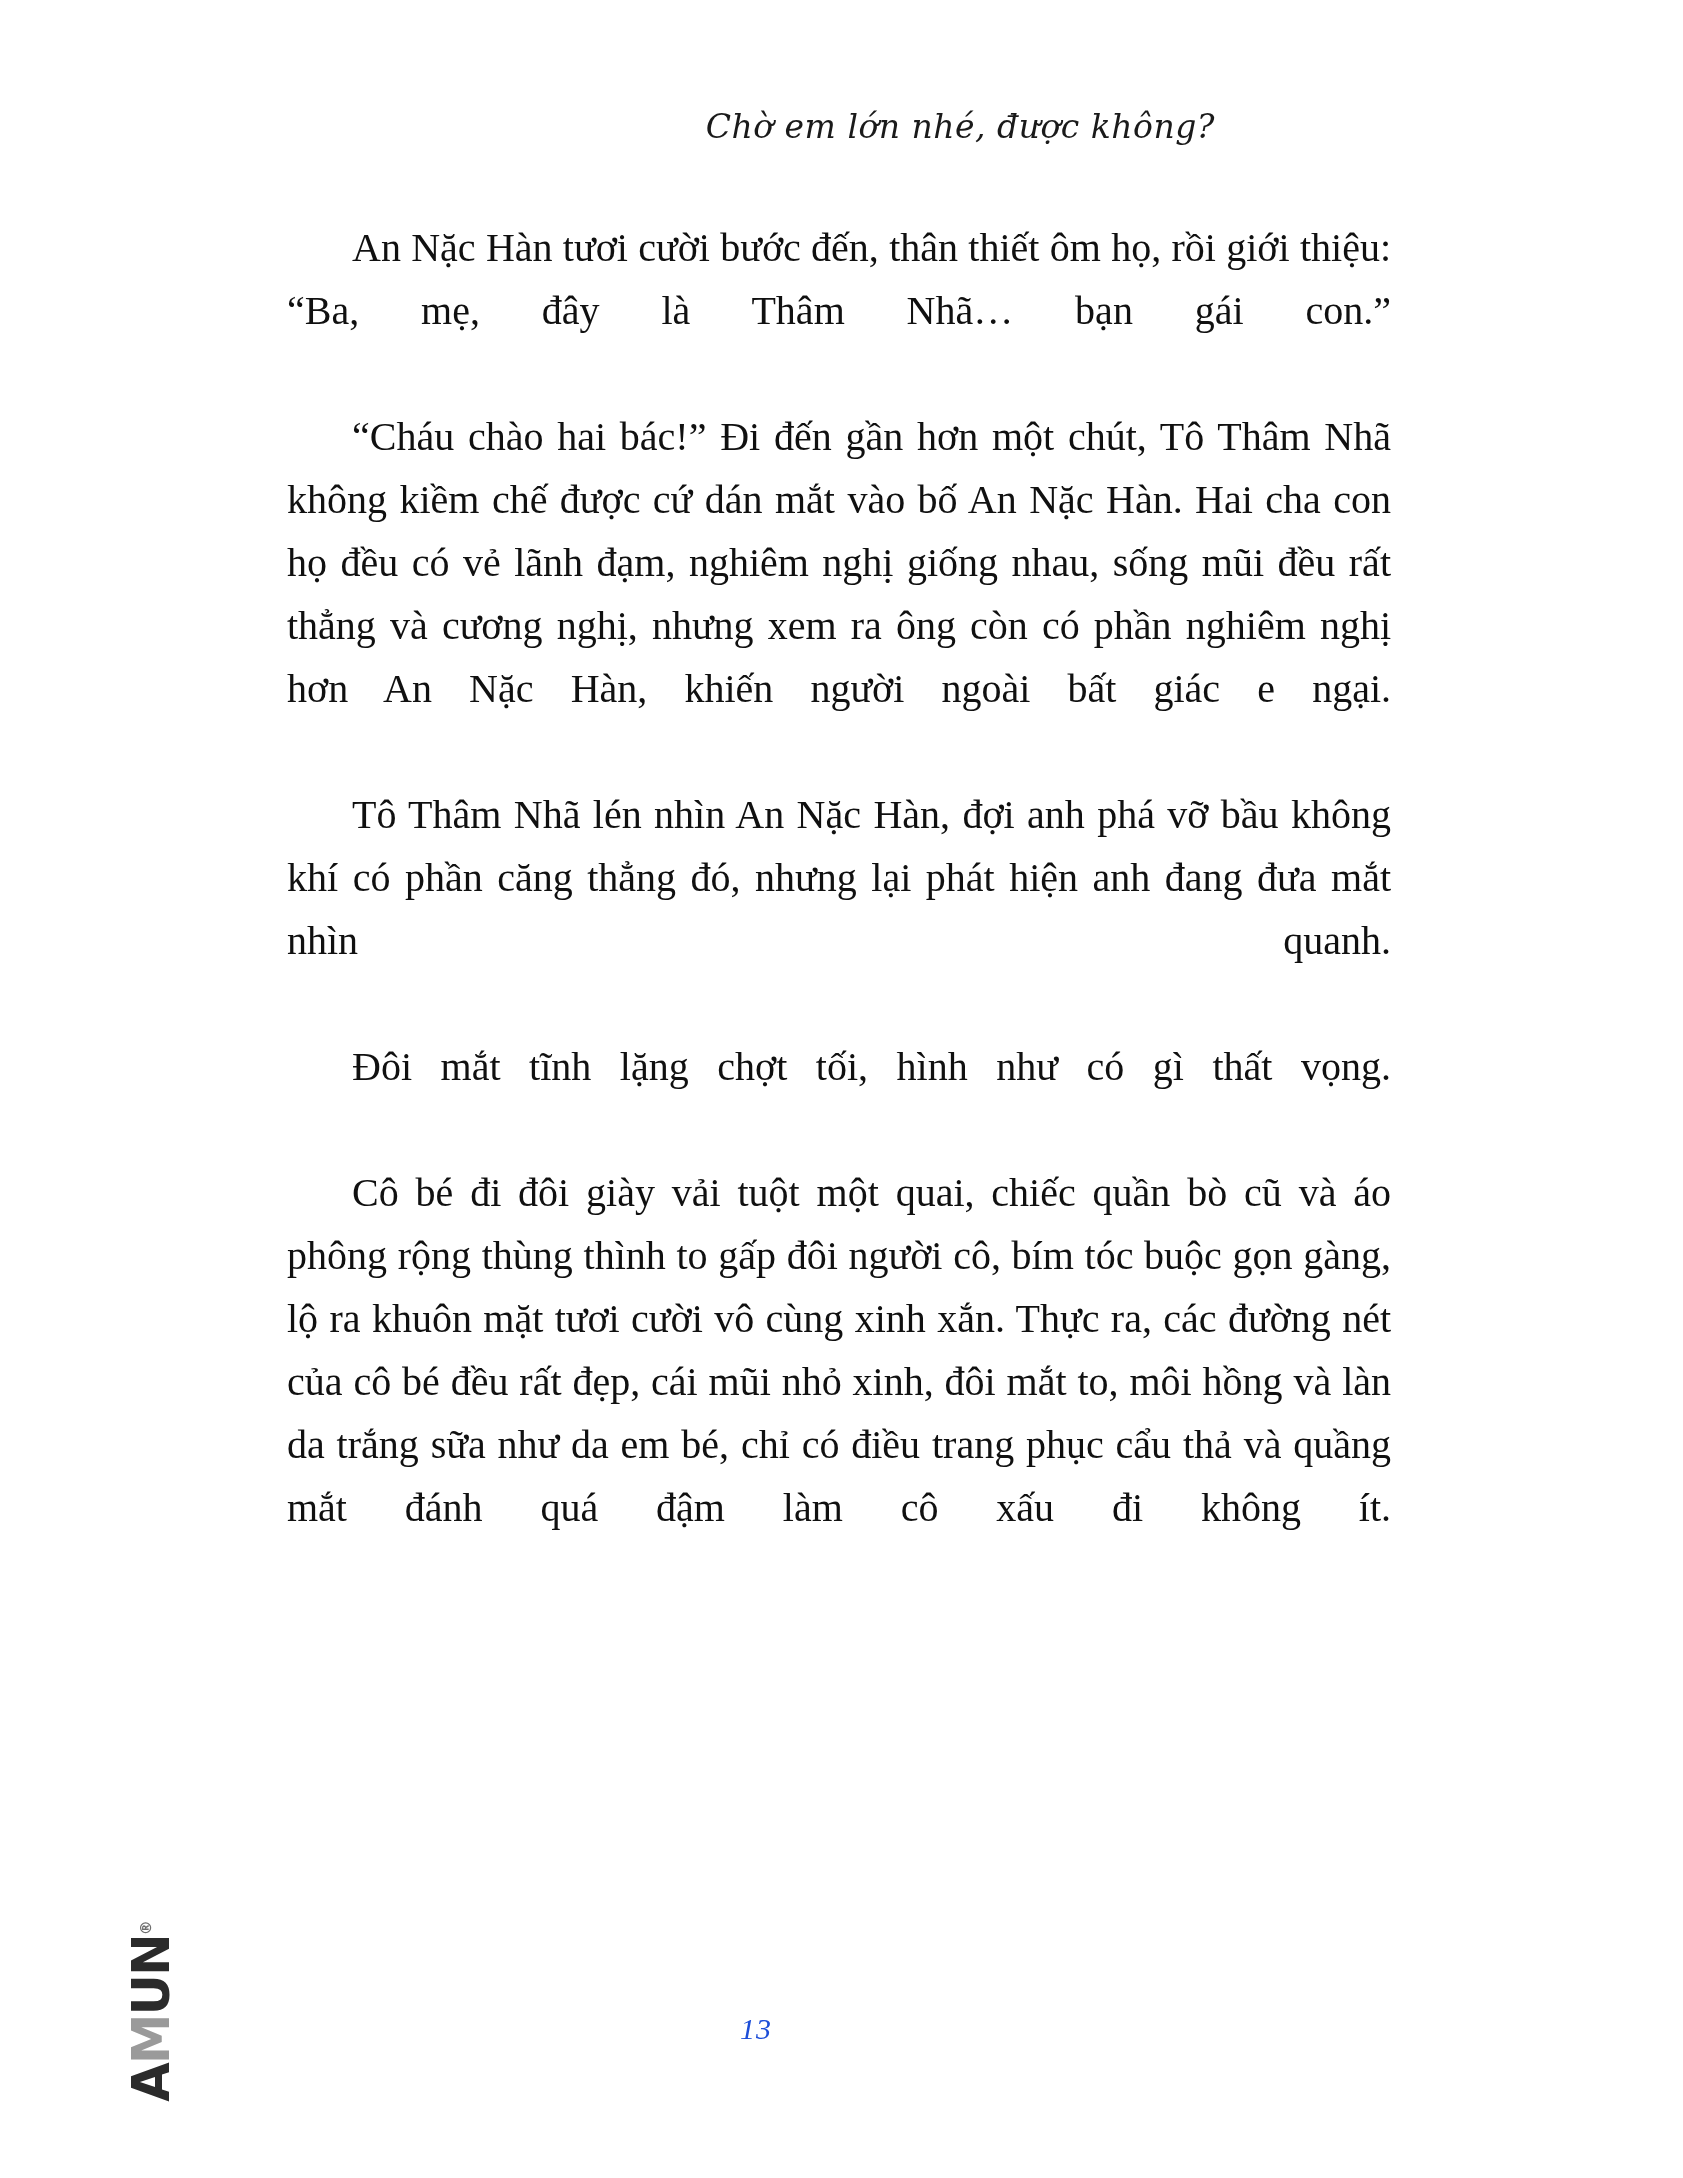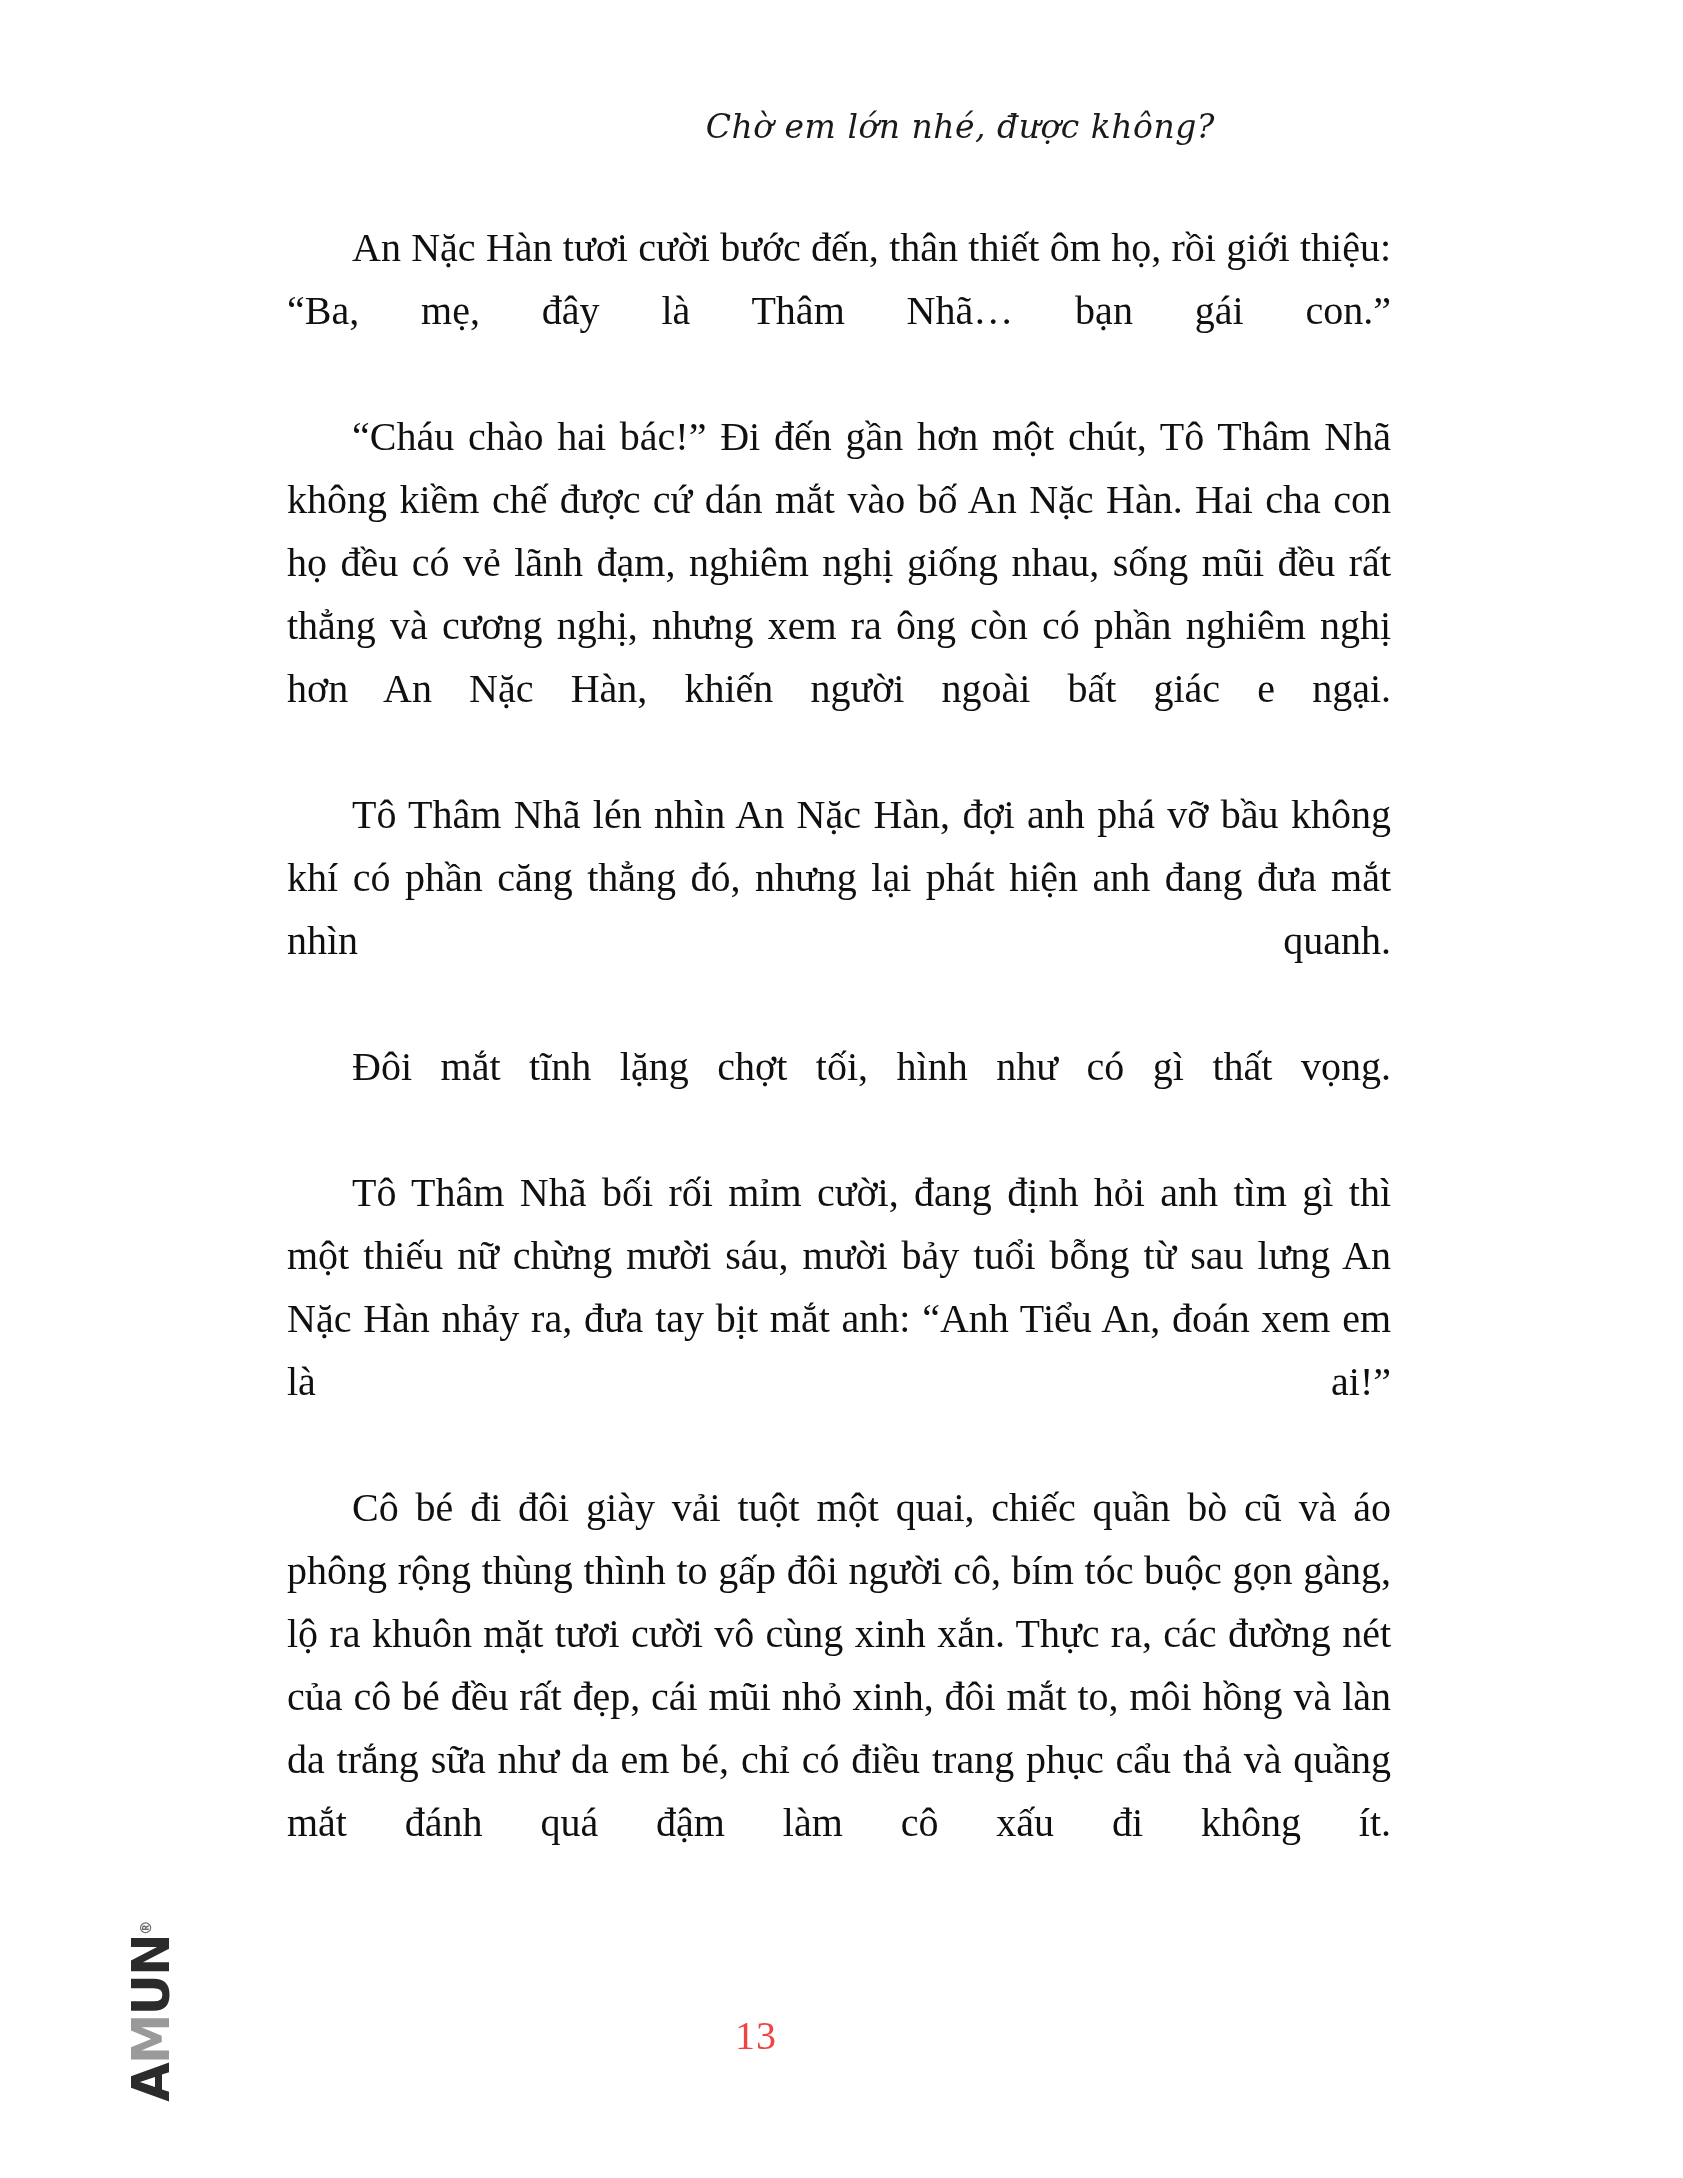--- a/index.html
+++ b/index.html
@@ -70,23 +70,24 @@
   }
 
   
   .folio {
     position: absolute;
     left: 0;
     right: 0;
     top: 2012px;
     text-align: center;
     font-family: "Liberation Serif", "DejaVu Serif", serif;
-    font-size: 40px;
-    color: #ef4444;
+    font-size: 30px;
+    color: #1d4ed8;
     letter-spacing: 1px;
+    font-style: italic;
   }
 
   
   .logo {
     position: absolute;
     left: 105px;
     top: 1929px;
     width: 91px;
     height: 163px;
   }
@@ -121,21 +122,20 @@
 
 <div class="page">
 
   <div class="running-head">Chờ em lớn nhé, được không?</div>
 
   <div class="text-column">
     <p class="para">An Nặc Hàn tươi cười bước đến, thân thiết ôm họ, rồi giới thiệu: “Ba, mẹ, đây là Thâm Nhã… bạn gái con.”</p>
     <p class="para">“Cháu chào hai bác!” Đi đến gần hơn một chút, Tô Thâm Nhã không kiềm chế được cứ dán mắt vào bố An Nặc Hàn. Hai cha con họ đều có vẻ lãnh đạm, nghiêm nghị giống nhau, sống mũi đều rất thẳng và cương nghị, nhưng xem ra ông còn có phần nghiêm nghị hơn An Nặc Hàn, khiến người ngoài bất giác e ngại.</p>
     <p class="para">Tô Thâm Nhã lén nhìn An Nặc Hàn, đợi anh phá vỡ bầu không khí có phần căng thẳng đó, nhưng lại phát hiện anh đang đưa mắt nhìn quanh.</p>
     <p class="para">Đôi mắt tĩnh lặng chợt tối, hình như có gì thất vọng.</p>
-    <p class="para">Tô Thâm Nhã bối rối mỉm cười, đang định hỏi anh tìm gì thì một thiếu nữ chừng mười sáu, mười bảy tuổi bỗng từ sau lưng An Nặc Hàn nhảy ra, đưa tay bịt mắt anh: “Anh Tiểu An, đoán xem em là ai!”</p>
     <p class="para">Cô bé đi đôi giày vải tuột một quai, chiếc quần bò cũ và áo phông rộng thùng thình to gấp đôi người cô, bím tóc buộc gọn gàng, lộ ra khuôn mặt tươi cười vô cùng xinh xắn. Thực ra, các đường nét của cô bé đều rất đẹp, cái mũi nhỏ xinh, đôi mắt to, môi hồng và làn da trắng sữa như da em bé, chỉ có điều trang phục cẩu thả và quầng mắt đánh quá đậm làm cô xấu đi không ít.</p>
   </div>
 
   <div class="logo">
     <div class="logo-inner">
       <span class="logo-a">A</span><span class="logo-m">M</span><span class="logo-un">UN</span><span class="logo-reg">®</span>
     </div>
   </div>
 
   <div class="folio">13</div>

